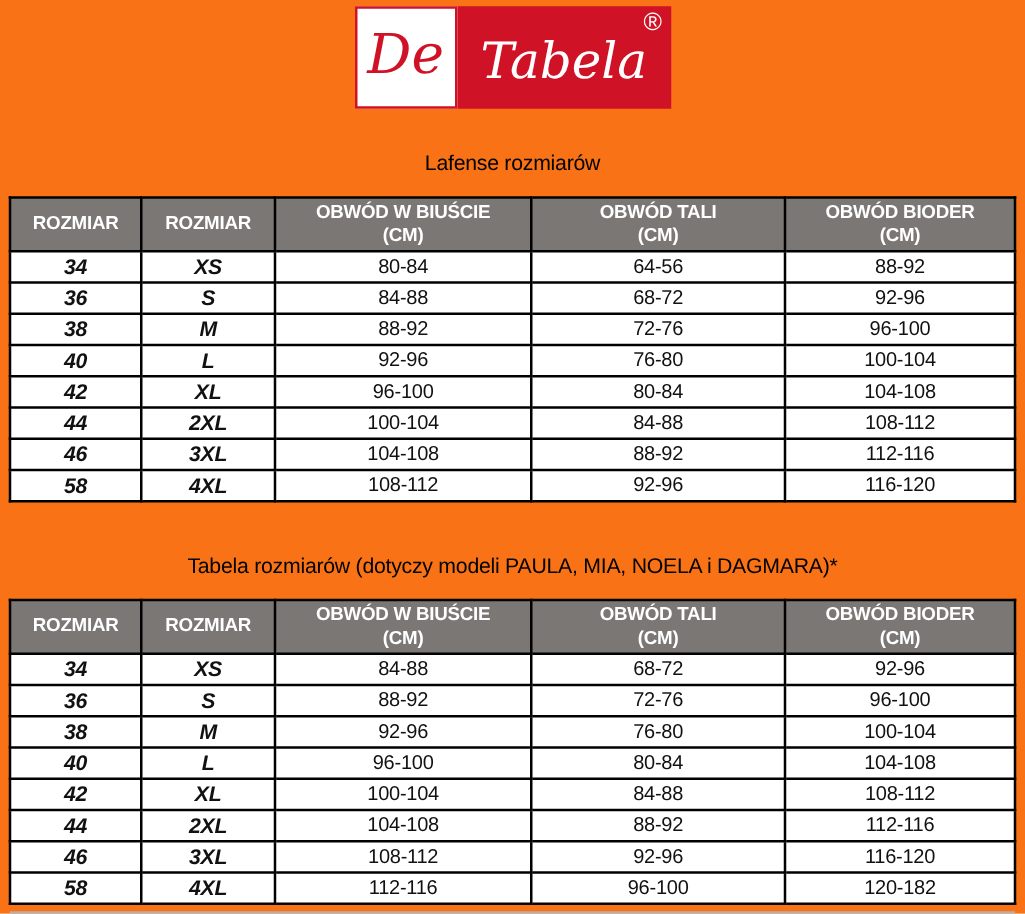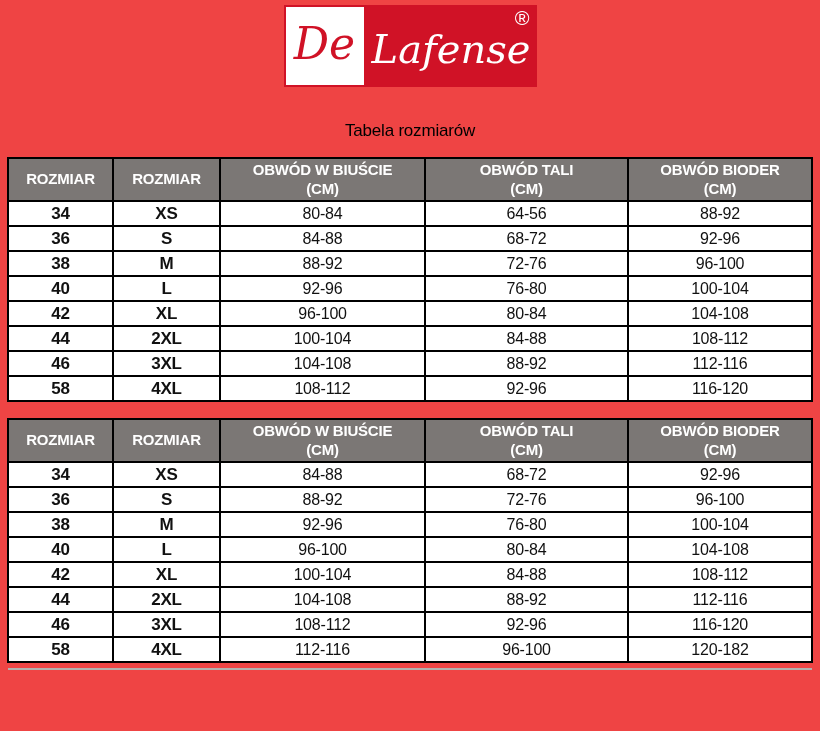--- a/index.html
+++ b/index.html
@@ -6,21 +6,21 @@
     --brand-red:#d01226;
     --header-bg:#7b7775;
     --header-text:#ffffff;
     --border:#000000;
   }
   *{box-sizing:border-box;}
   html,body{margin:0;padding:0;background:#ffffff;}
   .page{
     position:relative;
     width:820px;height:731px;
-    background:#ef4444;
+    background:#f97316;
     font-family:"Liberation Sans",sans-serif;
     color:#111;
     overflow:hidden;
   }
 
   
   .logo{
     width:253px;height:82px;
     margin:5px auto 0;
     display:flex;
@@ -103,20 +103,21 @@
   .h-unit:empty{display:none;}
   .size-table tbody td{
     height:25px;
     font-size:16px;
     letter-spacing:-0.2px;
     background:#ffffff;
   }
   .size-table tbody td.bold{
     font-weight:700;
     font-size:17px;
+    font-style:italic;
   }
 
   
   .cutoff-line{
     width:804px;
     height:2px;
     margin:5px auto 0;
     background:#b3b0ae;
   }
 </style>
@@ -124,25 +125,25 @@
 <body>
 
 <div class="page">
 
   <div class="logo">
     <div class="logo-left">
       <span class="script logo-de">De</span>
     </div>
     <div class="logo-right">
       <span class="reg-mark">®</span>
-      <span class="script logo-lafense">Lafense</span>
+      <span class="script logo-lafense">Tabela</span>
     </div>
   </div>
 
-  <div class="table-title title-1">Tabela rozmiarów</div>
+  <div class="table-title title-1">Lafense rozmiarów</div>
 
   <table class="size-table">
     <colgroup>
       <col class="c-size">
         <col class="c-size2">
         <col class="c-bust">
         <col class="c-waist">
         <col class="c-hips">
     </colgroup>
     <thead>
@@ -230,20 +231,21 @@
         <tr>
           <td class="bold">58</td>
           <td class="bold">4XL</td>
           <td>108-112</td>
           <td>92-96</td>
           <td>116-120</td>
         </tr>
       </tbody>
   </table>
 
+  <div class="table-title title-2">Tabela rozmiarów (dotyczy modeli PAULA, MIA, NOELA i DAGMARA)*</div>
 
   <table class="size-table">
     <colgroup>
       <col class="c-size">
         <col class="c-size2">
         <col class="c-bust">
         <col class="c-waist">
         <col class="c-hips">
     </colgroup>
     <thead>

